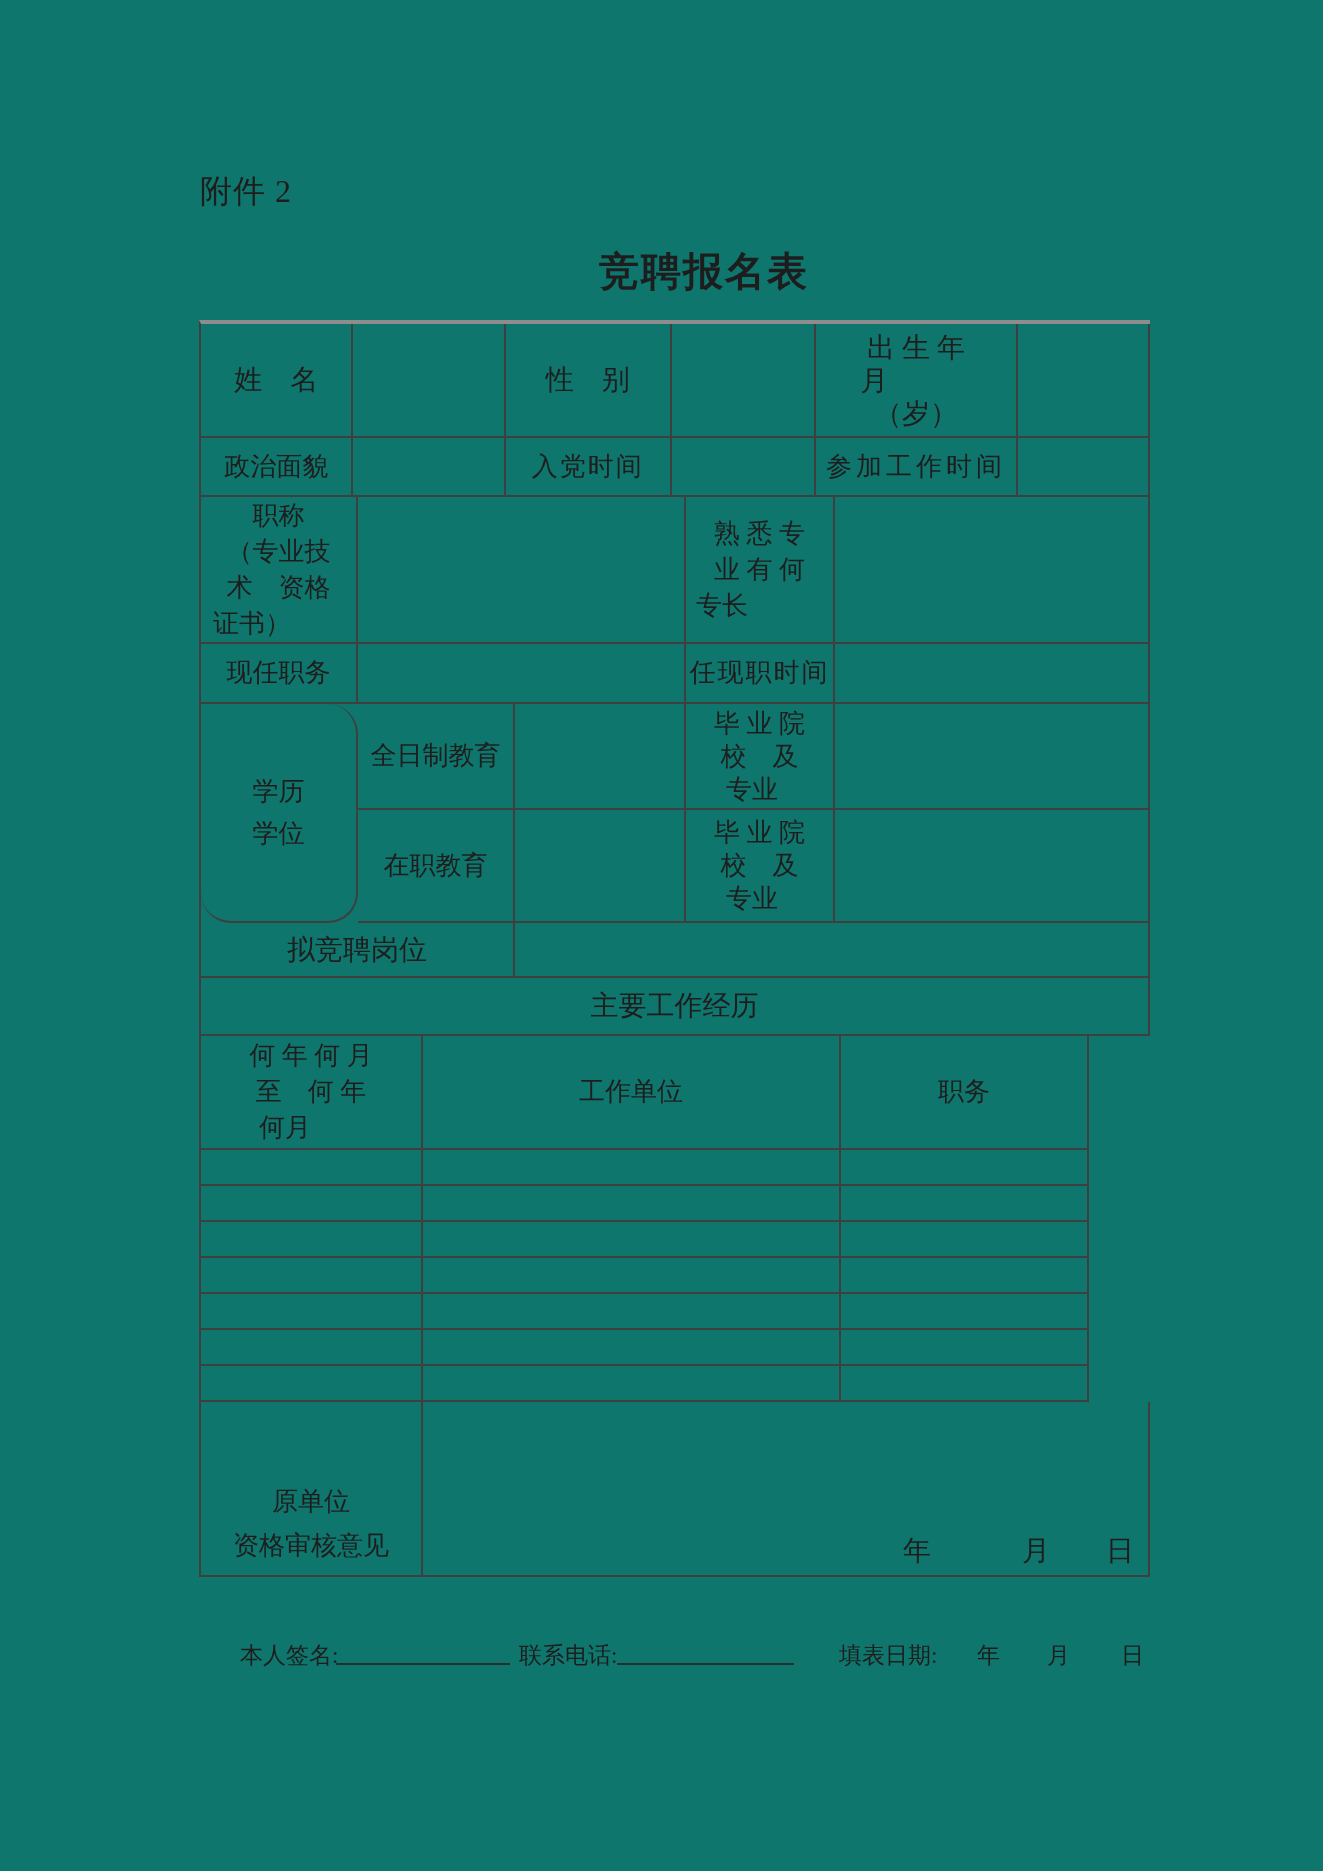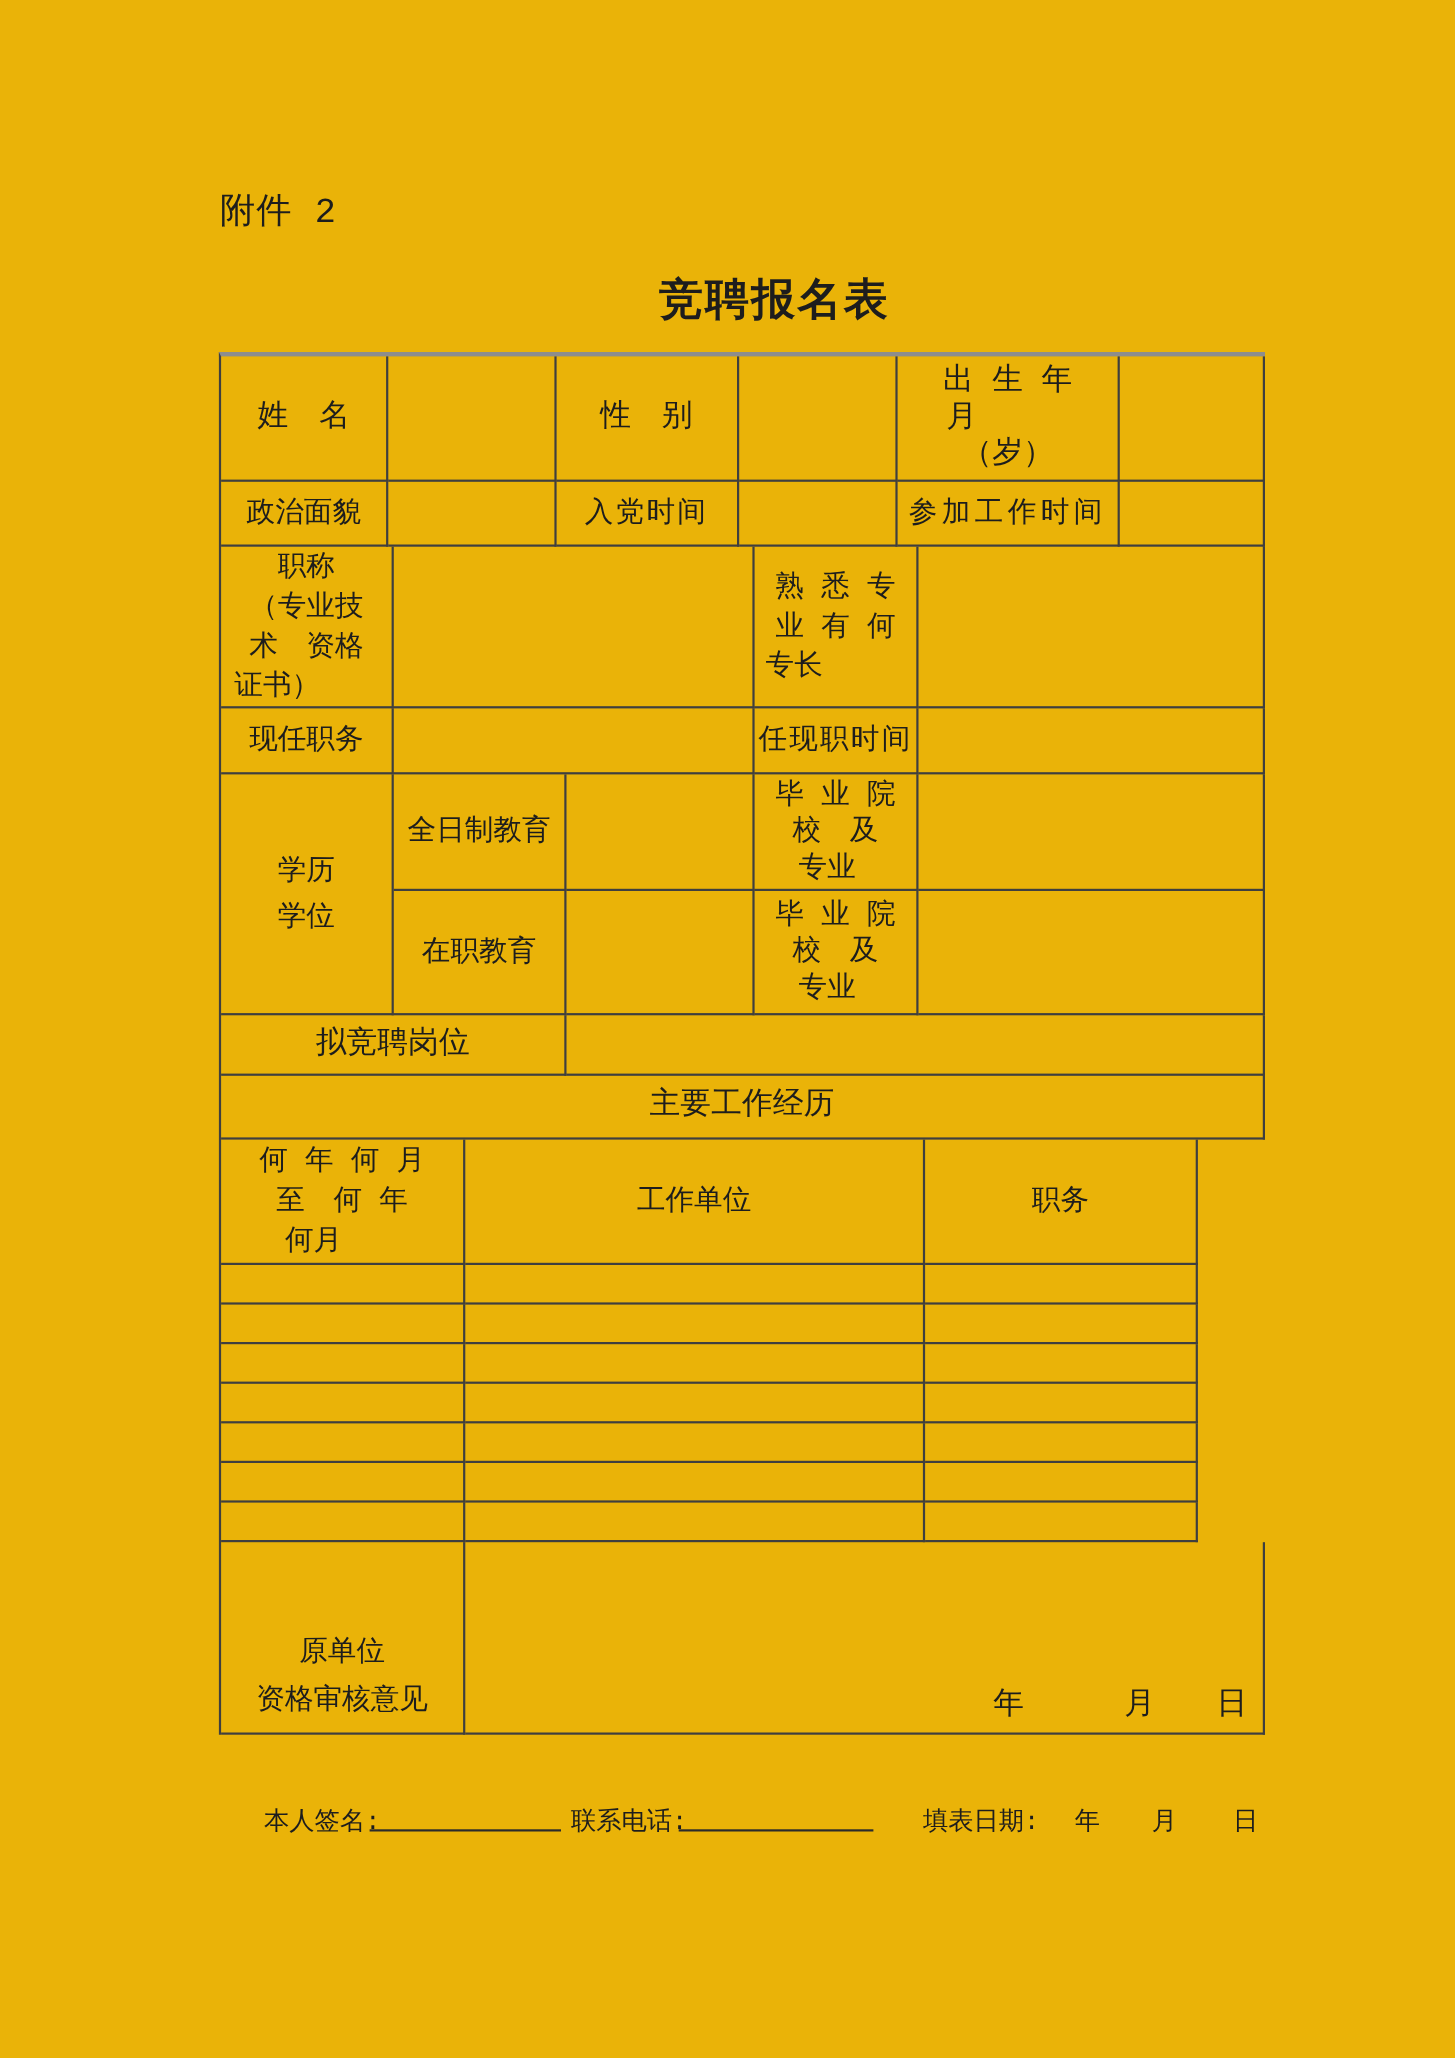--- a/index.html
+++ b/index.html
@@ -1,20 +1,20 @@
 <!DOCTYPE html>
 <html><head>
 <meta charset="utf-8">
 <style>
   html,body{margin:0;padding:0;background:#e8e8e8;}
   .page{
     position:relative;
     width:1323px;height:1871px;
-    background:#eab308;
-    font-family:Liberation Mono, monospace;
+    background:#0f766e;
+    font-family:Liberation Serif, serif;
     color:#1d1d1d;
     overflow:hidden;
   }
   .attachment{
     position:absolute;left:200px;top:170px;
     font-size:32px;letter-spacing:1px;
   }
   .doc-title{
     position:absolute;left:599px;top:244px;
     font-size:40px;font-weight:bold;letter-spacing:2px;
@@ -46,21 +46,21 @@
   .h106{height:106px}.h113{height:113px}.h55{height:55px}.h58{height:58px}
   .h36{height:36px}.h175{height:175px}.h219{height:219px}
   
   .fs28{font-size:28px}
   .ls2{letter-spacing:2px}
   .ls4{letter-spacing:4px}
   .lh33{line-height:33px}
   .indent-l{align-self:flex-start;}
   .ml10{margin-left:10px}.ml28{margin-left:40px}.ml44{margin-left:44px}.ml58{margin-left:58px}.ml12{margin-left:12px}
   .edu-label span{display:block;}
-  .edu-label{row-gap:6px;}
+  .edu-label{row-gap:6px;border-radius:30px;}
   .review-label{
     justify-content:flex-end;padding-bottom:14px;row-gap:14px;line-height:30px;
   }
   .review-date{
     flex-direction:row;align-items:flex-end;justify-content:flex-end;
     padding:0 14px 6px 0;font-size:28px;
   }
   .review-date .gap91{margin-right:91px}
   .review-date .gap56{margin-right:56px}
   

